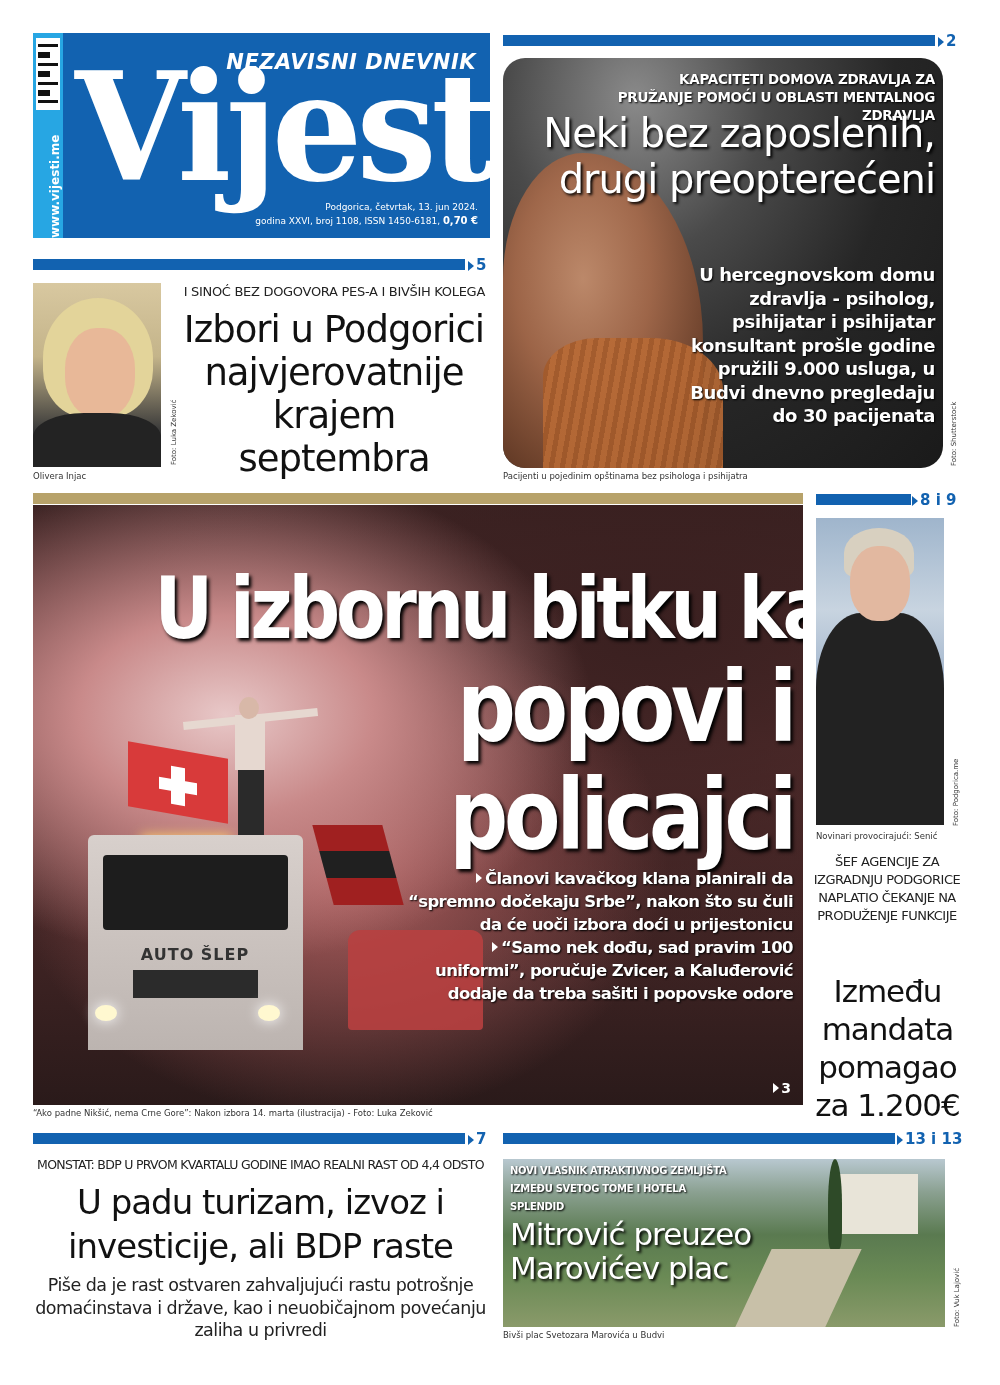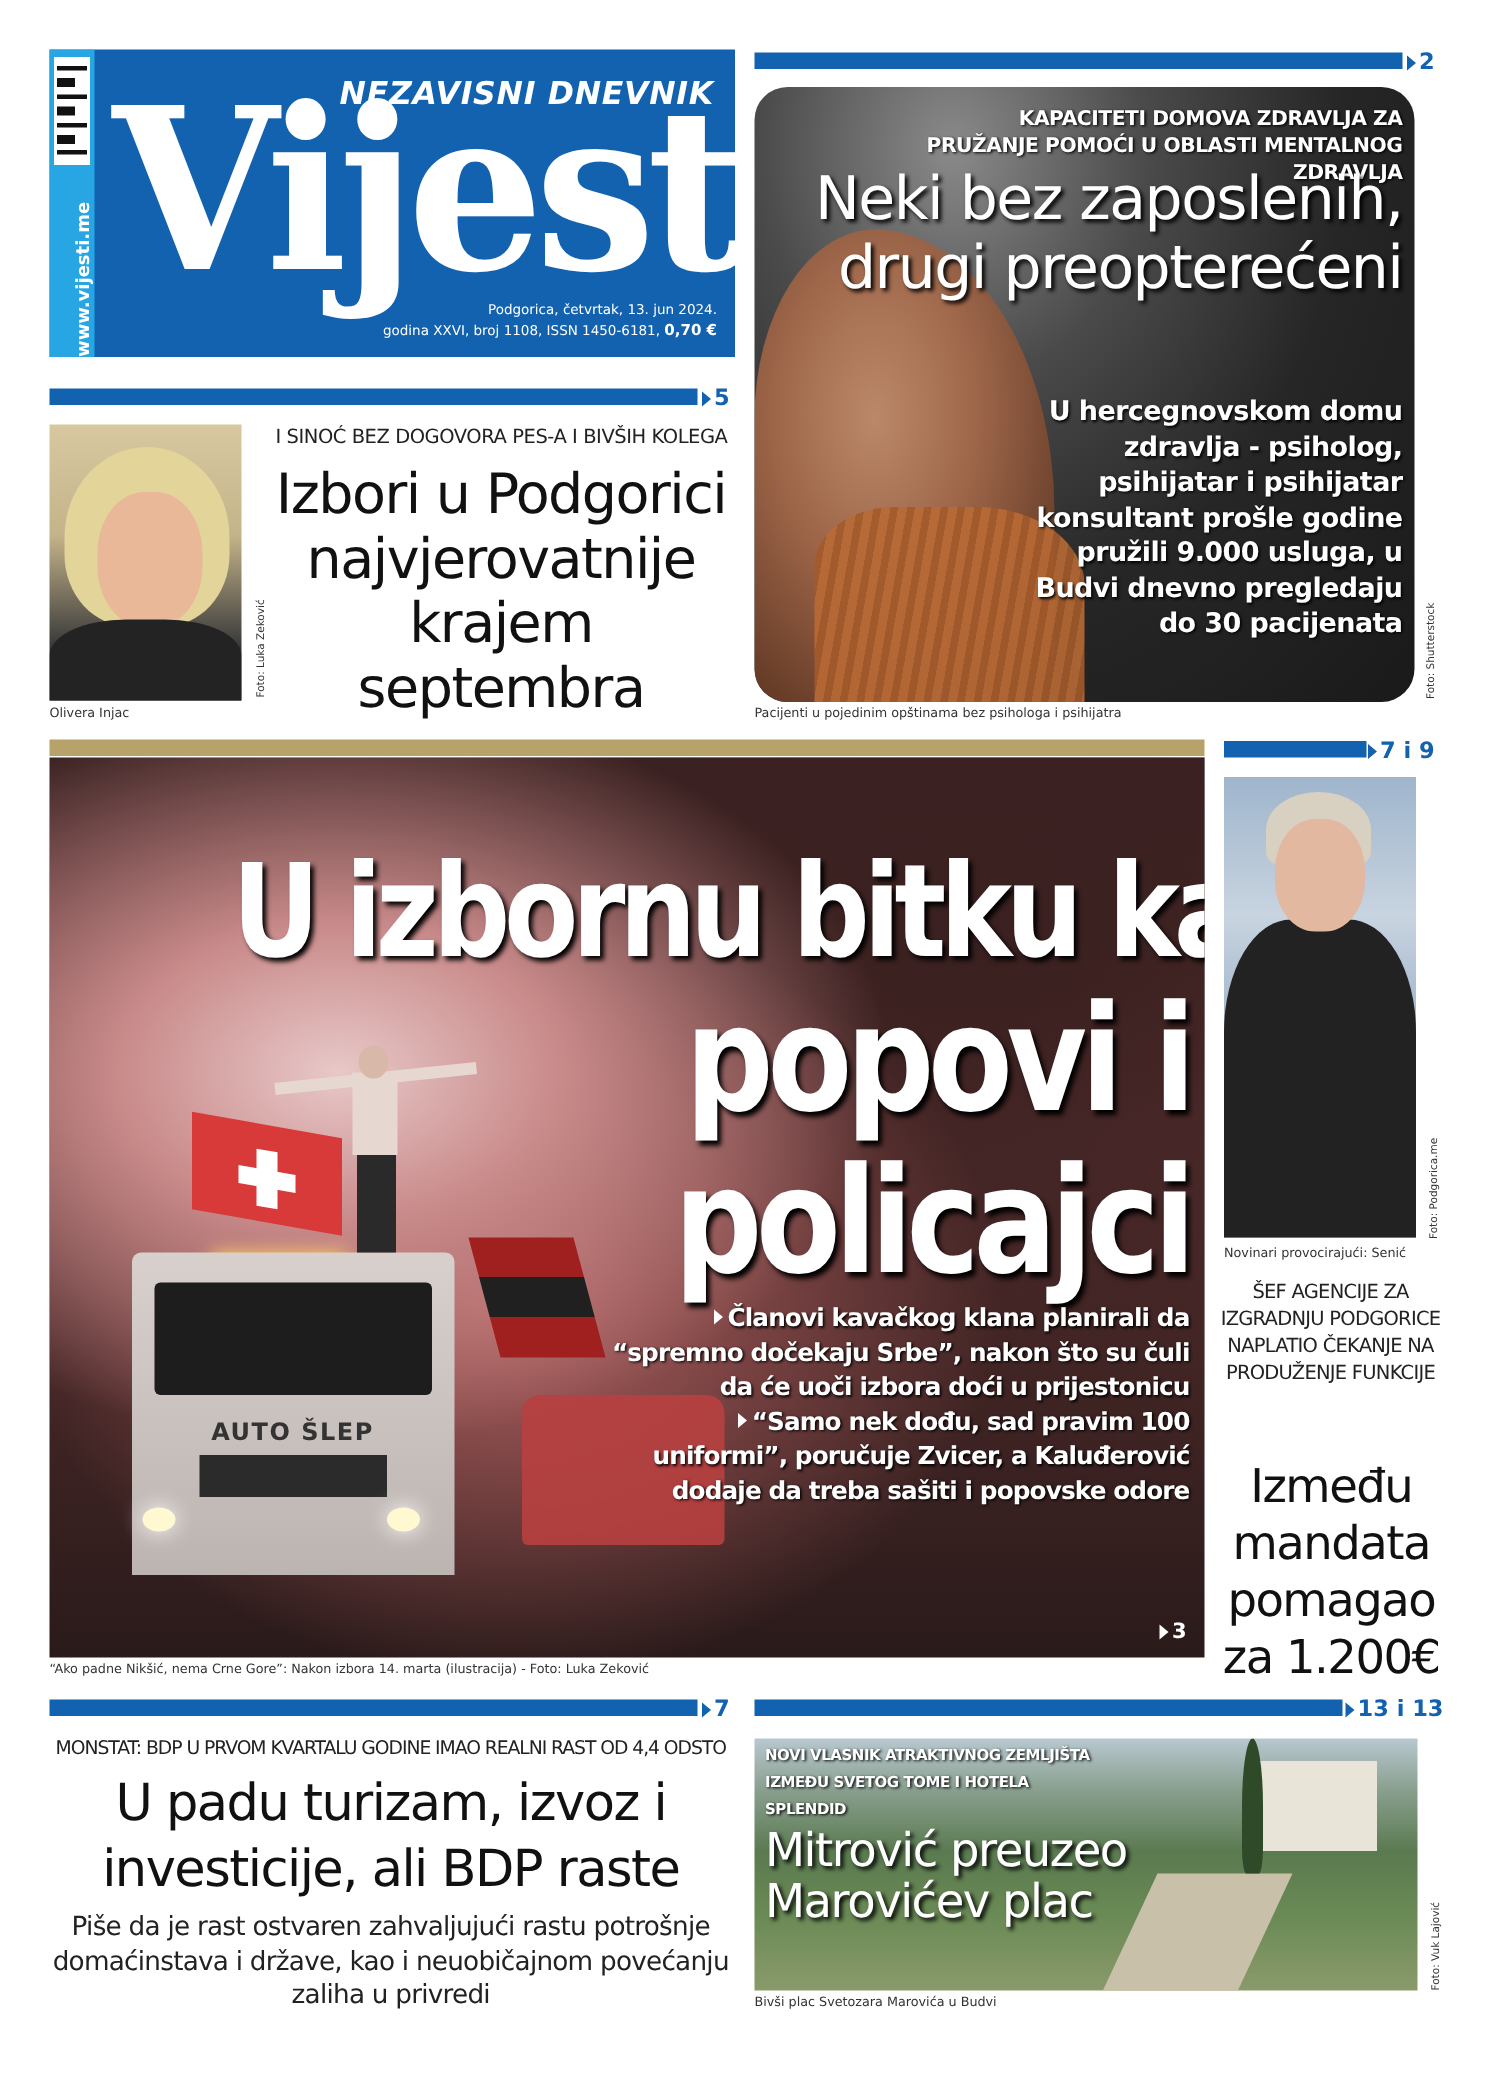--- a/index.html
+++ b/index.html
@@ -194,21 +194,21 @@
   <div class="abs lead-ref">
       <span class="tri"></span>
       <span>3</span>
     </div>
 </div>
 <div class="abs lead-caption">“Ako padne Nikšić, nema Crne Gore”: Nakon izbora 14. marta (ilustracija) - Foto: Luka Zeković</div>
 
 <div class="bar" style="left:816px;top:494px;width:95px;"></div>
 <div class="pageref" style="left:912px;top:493px;">
     <span class="tri"></span>
-    <span>7 i 9</span>
+    <span>8 i 9</span>
   </div>
 <div class="abs s89-photo">
   <div class="abs s89-body"></div>
   <div class="abs s89-hair"></div>
   <div class="abs s89-face"></div>
 </div>
 <div class="abs s89-credit">Foto: Podgorica.me</div>
 <div class="abs s89-caption">Novinari provocirajući: Senić</div>
 <div class="abs s89-kicker">ŠEF AGENCIJE ZA IZGRADNJU PODGORICE NAPLATIO ČEKANJE NA PRODUŽENJE FUNKCIJE</div>
 <div class="abs s89-title">Između mandata pomagao za 1.200€</div>

